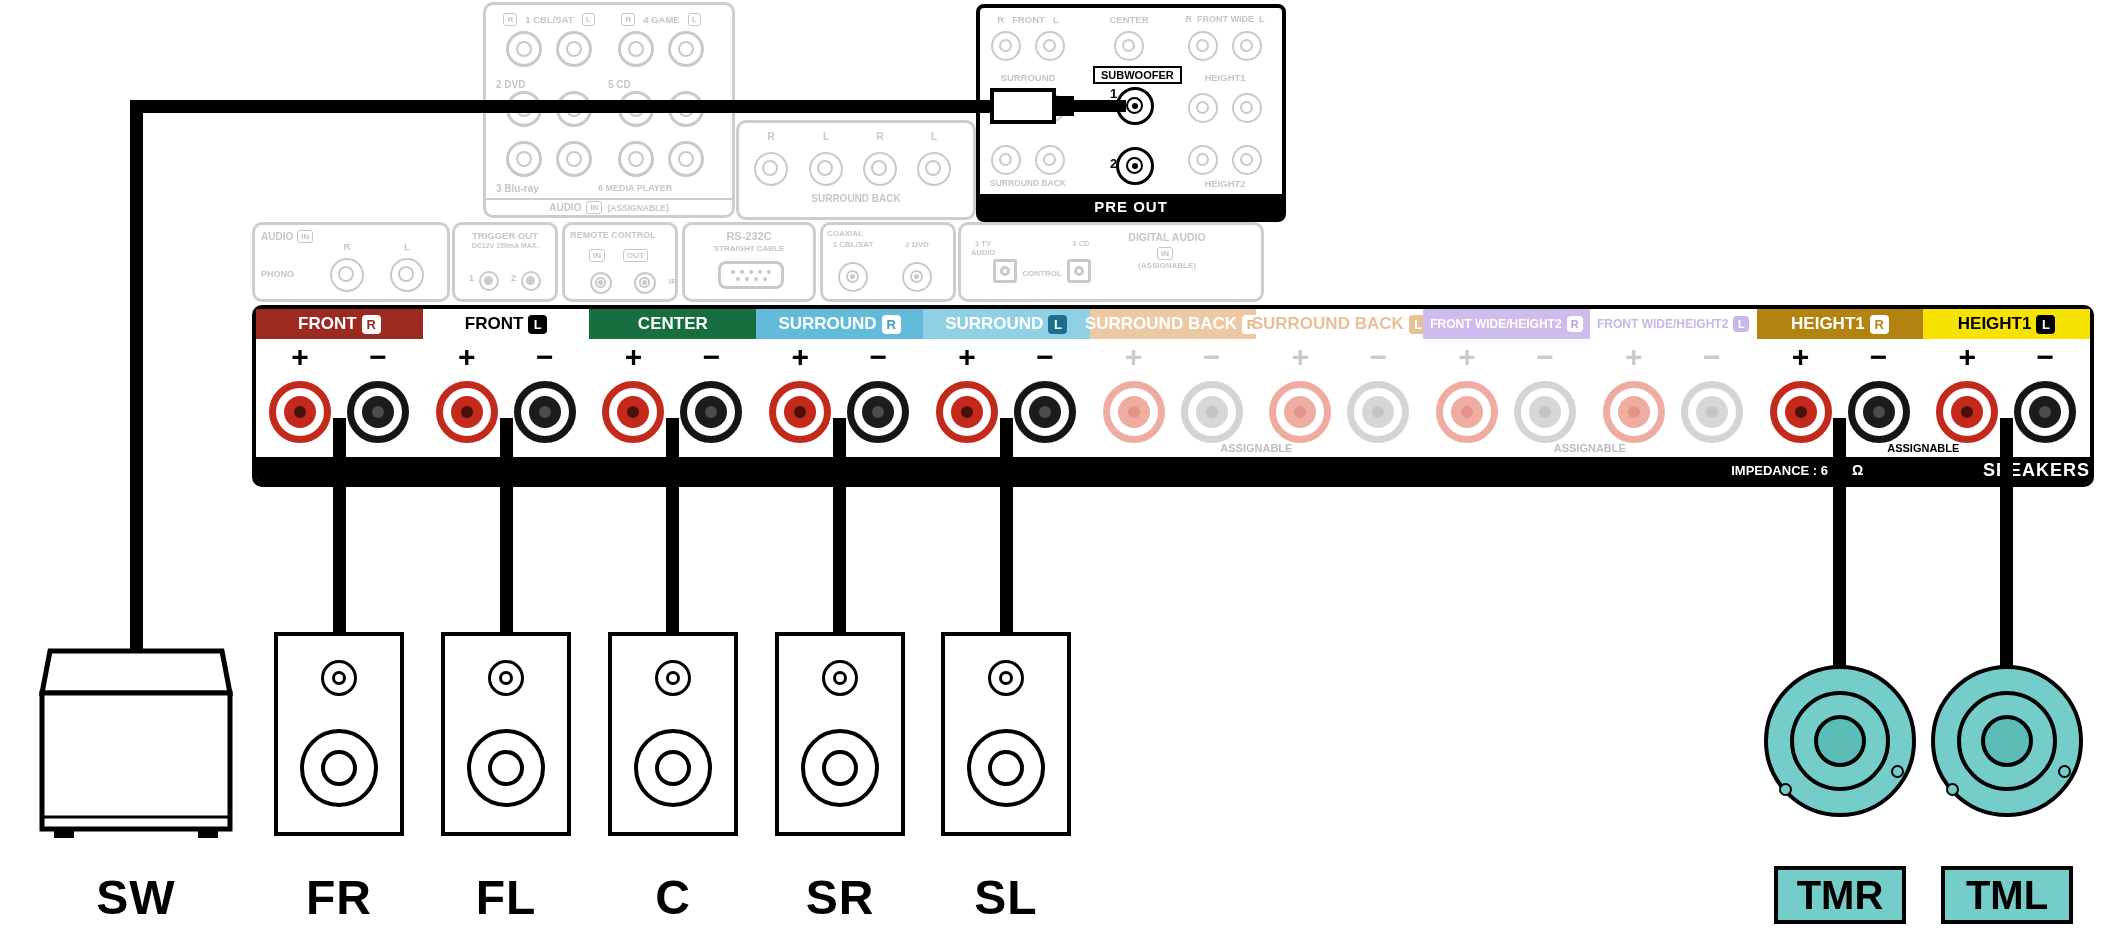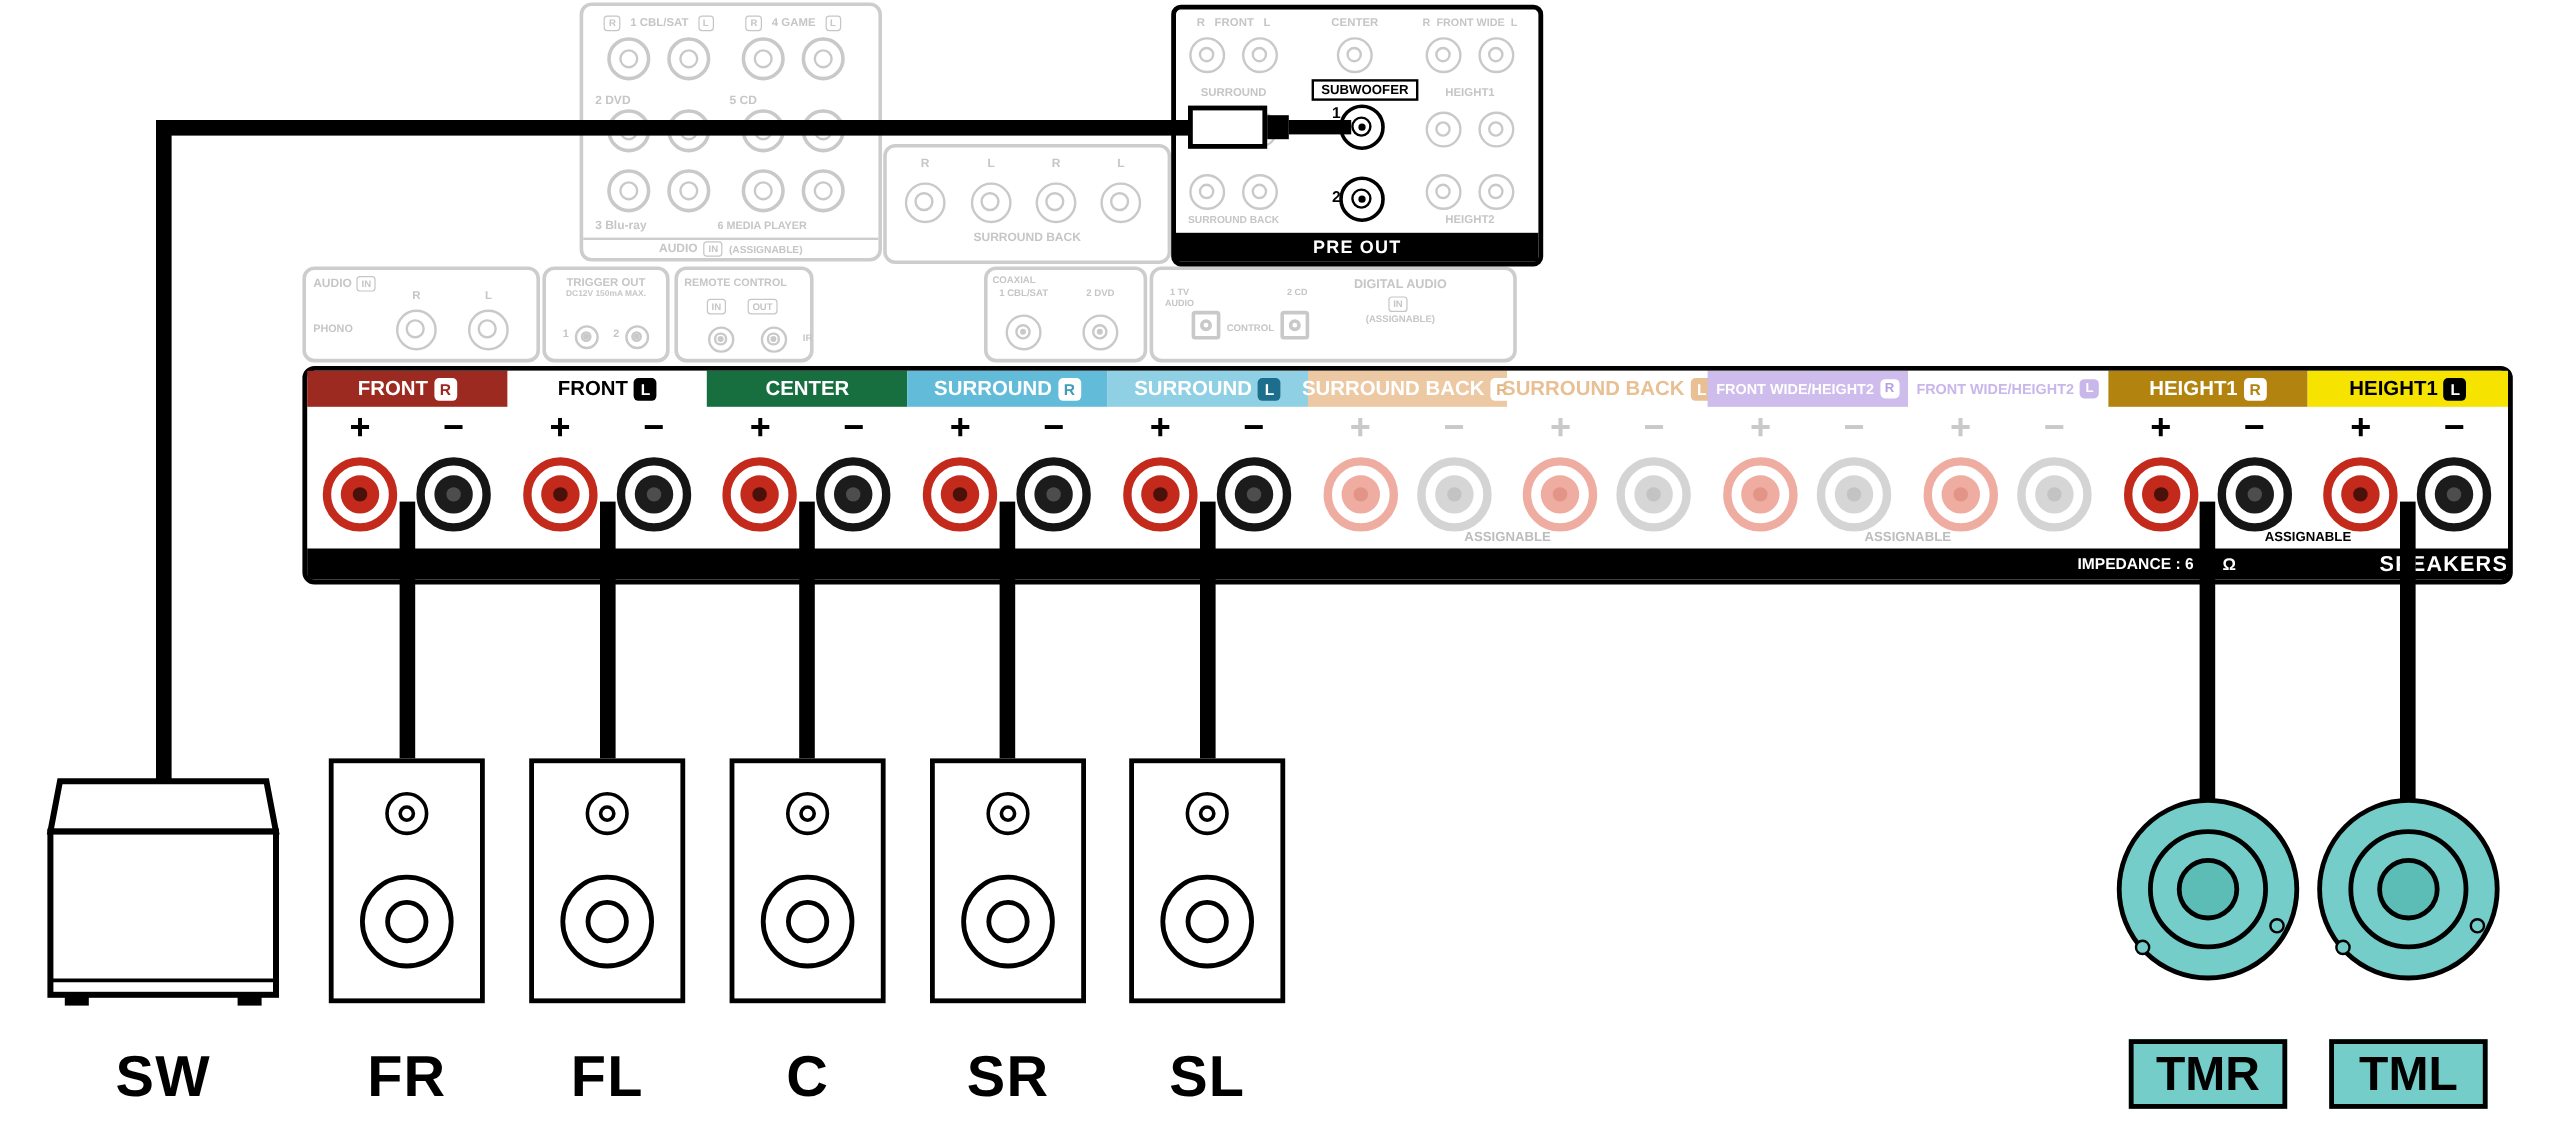--- a/index.html
+++ b/index.html
@@ -157,20 +157,39 @@
   <div class="circ" style="left: 25px; top: 47px; width: 22px; height: 22px; border: 2.5px solid rgb(201, 201, 201); background: rgb(255, 255, 255);">
         <div class="circ" style="left: 3.44px; top: 3.44px; width: 10.12px; height: 10.12px; border: 2.125px solid rgb(201, 201, 201); background: rgb(255, 255, 255);"></div>
         <div class="circ" style="left: 6px; top: 6px; width: 5px; height: 5px; background: rgb(201, 201, 201);"></div>
       </div>
       <div class="circ" style="left: 69px; top: 47px; width: 22px; height: 22px; border: 2.5px solid rgb(201, 201, 201); background: rgb(255, 255, 255);">
         <div class="circ" style="left: 3.44px; top: 3.44px; width: 10.12px; height: 10.12px; border: 2.125px solid rgb(201, 201, 201); background: rgb(255, 255, 255);"></div>
         <div class="circ" style="left: 6px; top: 6px; width: 5px; height: 5px; background: rgb(201, 201, 201);"></div>
       </div>
     </div>
 
+  <div id="rs232-panel" class="faded-panel" style="left:682px;top:222px;width:134px;height:80px">
+    <div class="clab" style="left:0;top:5px;width:128px;font-size:11px">RS-232C</div>
+    <div class="clab" style="left:0;top:19px;width:128px;font-size:8px">STRAIGHT CABLE</div>
+    <div class="dsub">
+        <div class="dr">
+          <div class="pin"></div>
+          <div class="pin"></div>
+          <div class="pin"></div>
+          <div class="pin"></div>
+          <div class="pin"></div>
+        </div>
+        <div class="dr">
+          <div class="pin"></div>
+          <div class="pin"></div>
+          <div class="pin"></div>
+          <div class="pin"></div>
+        </div>
+      </div>
+  </div>
 
   <div id="coax-panel" class="faded-panel" style="left:820px;top:222px;width:136px;height:80px">
     <div class="flab" style="left:4px;top:4px;font-size:8px">COAXIAL</div>
     <div class="clab" style="left:2px;top:15px;width:56px;font-size:8px">1 CBL/SAT</div>
     <div class="clab" style="left:66px;top:15px;width:56px;font-size:8px">2 DVD</div>
   <div class="circ" style="left: 15px; top: 37px; width: 30px; height: 30px; border: 2.55px solid rgb(201, 201, 201); background: rgb(255, 255, 255);">
         <div class="circ" style="left: 5.55px; top: 5.55px; width: 13.8px; height: 13.8px; border: 2.1675px solid rgb(201, 201, 201); background: rgb(255, 255, 255);"></div>
         <div class="circ" style="left: 9.9px; top: 9.9px; width: 5.1px; height: 5.1px; background: rgb(201, 201, 201);"></div>
       </div>
       <div class="circ" style="left: 79px; top: 37px; width: 30px; height: 30px; border: 2.55px solid rgb(201, 201, 201); background: rgb(255, 255, 255);">

